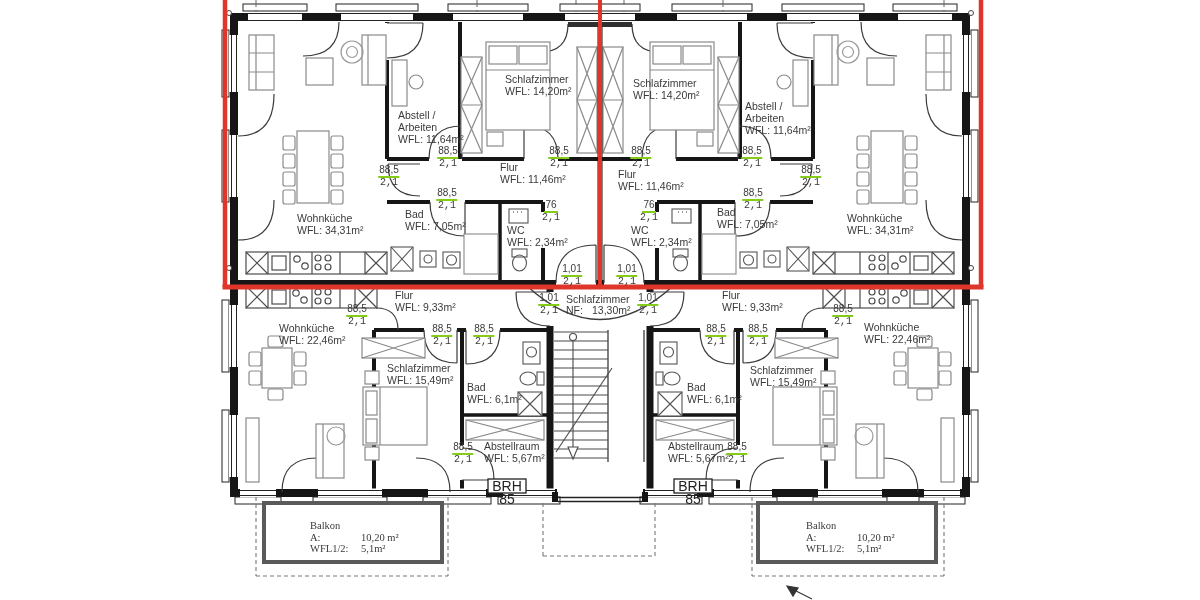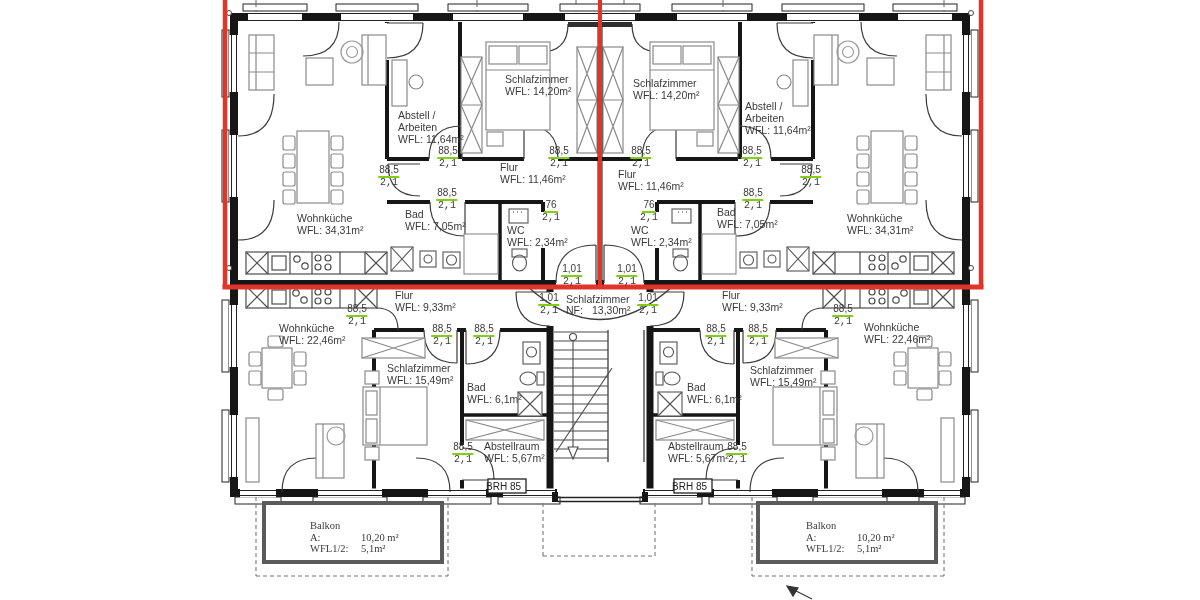--- a/index.html
+++ b/index.html
@@ -10,21 +10,21 @@
   .rl{position:absolute;font-size:10.5px;line-height:12px;color:#3a3a3a;white-space:nowrap;}
   .dim{position:absolute;transform:translateX(-50%);text-align:center;font-size:10px;
        line-height:10.5px;color:#3a3a3a;white-space:nowrap;}
   .dim .t{display:inline-block;border-bottom:2px solid #84cc16;padding:0 1px;}
   .dim .b{display:block;font-family:Liberation Mono, monospace;}
   .balk{position:absolute;font-size:10.5px;line-height:11.5px;color:#3a3a3a;white-space:nowrap;font-family:Liberation Serif, serif;}
   .balk .row{display:block;}
   .balk .c1{display:inline-block;width:51px;}
   .trep{position:absolute;font-size:10.5px;line-height:10.5px;color:#3a3a3a;white-space:nowrap;}
   .trep .c1{display:inline-block;width:26px;}
-  .brh{position:absolute;font-size:10px;color:#222;text-align:left;line-height:13px;}
+  .brh{position:absolute;font-size:14px;color:#222;text-align:center;line-height:13px;}
 </style>
 </head>
 <body>
 
 <div id="stage">
 <svg id="plan-svg" width="1200" height="600" viewBox="0 0 1200 600">
 
   <g id="half">
 
     <g stroke="#161616" fill="none">

